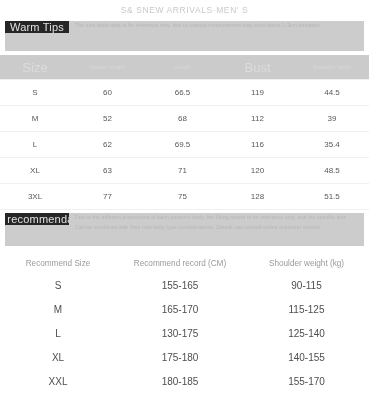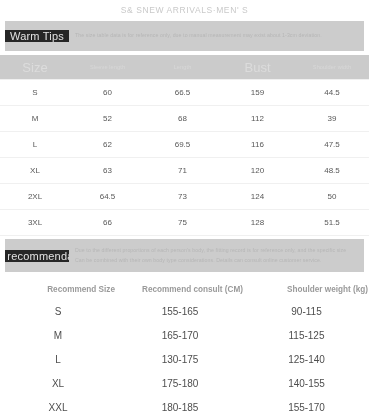--- a/index.html
+++ b/index.html
@@ -27,21 +27,21 @@
     letter-spacing: 0.6px;
     color: #c9c9c9;
     padding-top: 4px;
     line-height: 12px;
     white-space: nowrap;
   }
 
   
   .banner {
     display: flex;
-    align-items: center;
+    align-items: flex-start;
     margin: 5px 5px 0 5px;
     background: #cccccc;
     overflow: hidden;
   }
   .banner-label {
     background: #262626;
     color: #e2e2e2;
     font-size: 11px;
     display: flex;
     align-items: center;
@@ -111,25 +111,25 @@
   .col-shoulder { width: 74px; }
 
   
   .rec-table {
     width: 100%;
     border-collapse: collapse;
     table-layout: fixed;
     margin-top: 7px;
   }
   .rec-table thead th {
-    font-weight: bold;
+    font-weight: normal;
     font-size: 8.2px;
     color: #9a9a9a;
     height: 18px;
-    text-align: right;
+    text-align: center;
     vertical-align: middle;
   }
   .rec-table tbody td {
     height: 22px;
     text-align: center;
     vertical-align: middle;
     font-size: 10px;
     color: #4e4e4e;
   }
   .rec-col-size { width: 116px; }
@@ -165,54 +165,47 @@
         <th class="small">Length</th>
         <th class="big">Bust</th>
         <th class="small">Shoulder width</th>
       </tr>
     </thead>
     <tbody>
       <tr>
         <td>S</td>
         <td>60</td>
         <td>66.5</td>
-        <td>159</td>
+        <td>119</td>
         <td>44.5</td>
       </tr>
       <tr>
         <td>M</td>
         <td>52</td>
         <td>68</td>
         <td>112</td>
         <td>39</td>
       </tr>
       <tr>
         <td>L</td>
         <td>62</td>
         <td>69.5</td>
         <td>116</td>
-        <td>47.5</td>
+        <td>35.4</td>
       </tr>
       <tr>
         <td>XL</td>
         <td>63</td>
         <td>71</td>
         <td>120</td>
         <td>48.5</td>
       </tr>
       <tr>
-        <td>2XL</td>
-        <td>64.5</td>
-        <td>73</td>
-        <td>124</td>
-        <td>50</td>
-      </tr>
-      <tr>
         <td>3XL</td>
-        <td>66</td>
+        <td>77</td>
         <td>75</td>
         <td>128</td>
         <td>51.5</td>
       </tr>
     </tbody>
   </table>
 
   <div class="banner banner-rec">
     <div class="banner-label">Size recommendation</div>
     <div class="banner-text">
@@ -223,21 +216,21 @@
 
   <table class="rec-table">
     <colgroup>
       <col class="rec-col-size">
         <col class="rec-col-height">
         <col class="rec-col-weight">
     </colgroup>
     <thead>
       <tr>
         <th>Recommend Size</th>
-        <th>Recommend consult (CM)</th>
+        <th>Recommend record (CM)</th>
         <th>Shoulder weight (kg)</th>
       </tr>
     </thead>
     <tbody>
       <tr>
         <td>S</td>
         <td>155-165</td>
         <td>90-115</td>
       </tr>
       <tr>

